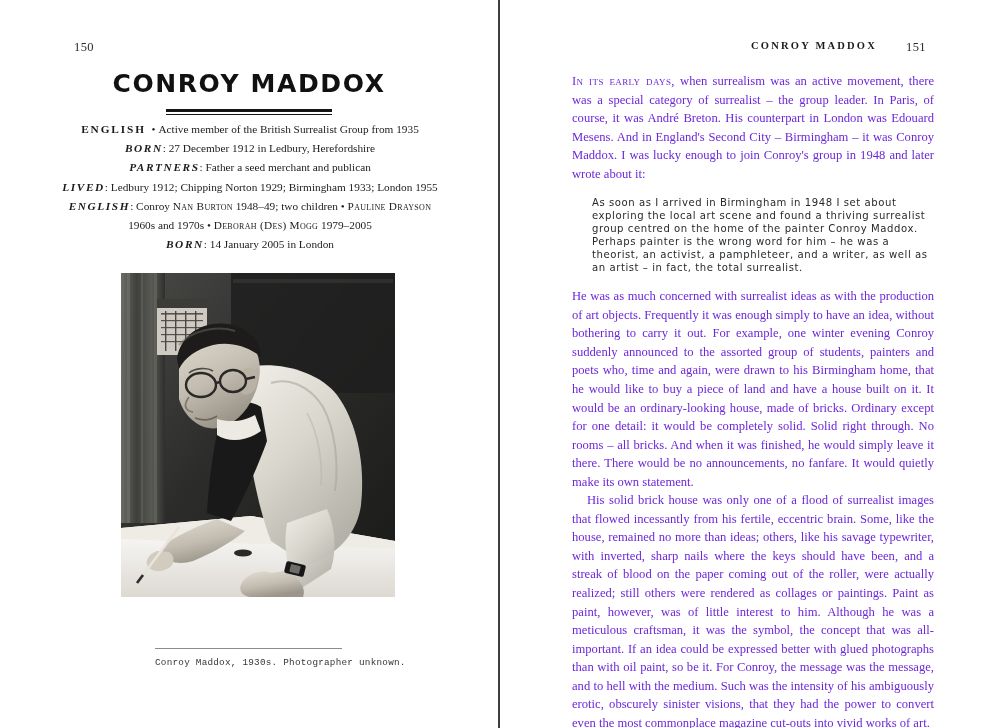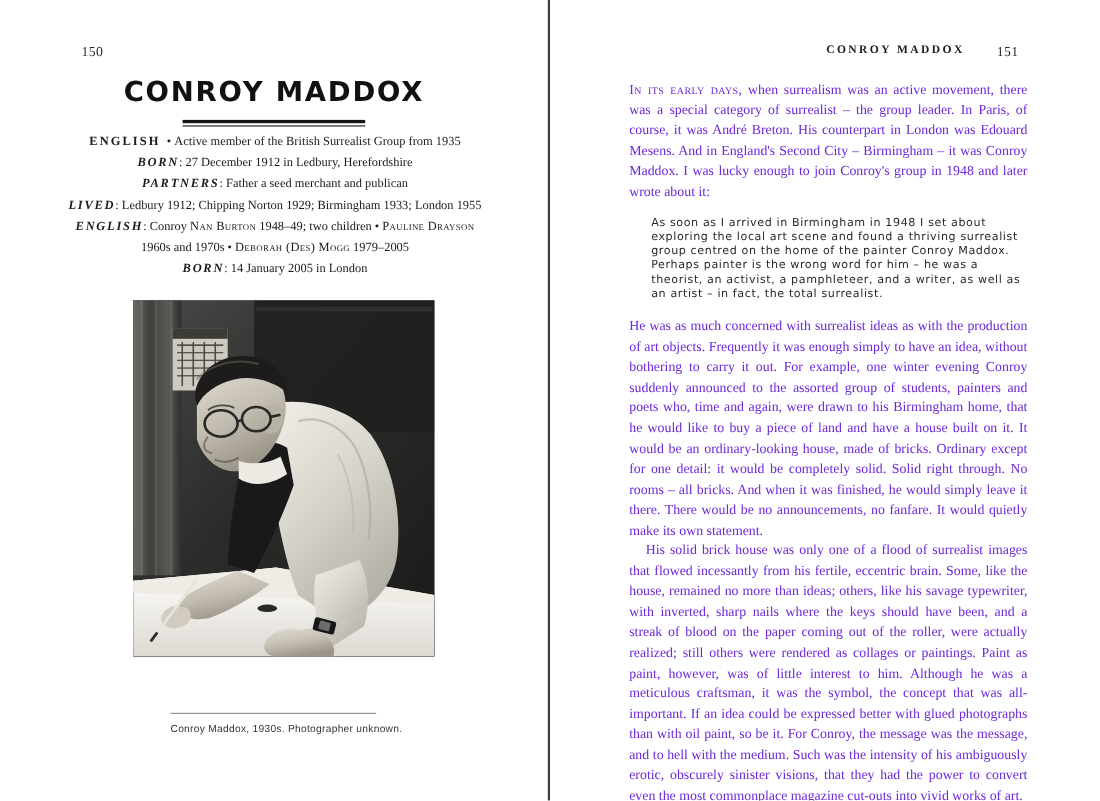--- a/index.html
+++ b/index.html
@@ -133,21 +133,21 @@
     top: 648px;
     width: 187px;
     height: 1px;
     background: #8a8d90;
   }
   .caption {
     position: absolute;
     left: 155px;
     top: 657px;
     width: 300px;
-    font-family: Liberation Sans, sans-serif;
+    font-family: Liberation Mono, monospace;
     font-size: 9.3px;
     letter-spacing: 0.25px;
     color: #33373a;
   }
 
   
   .body-col {
     position: absolute;
     left: 72px;
     top: 72px;

